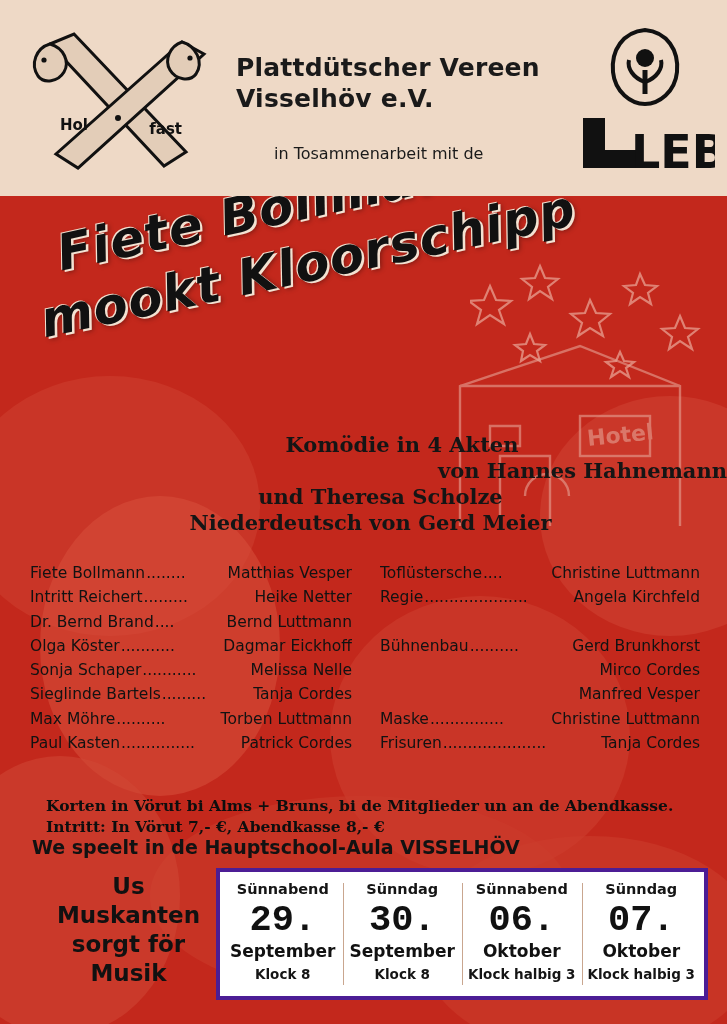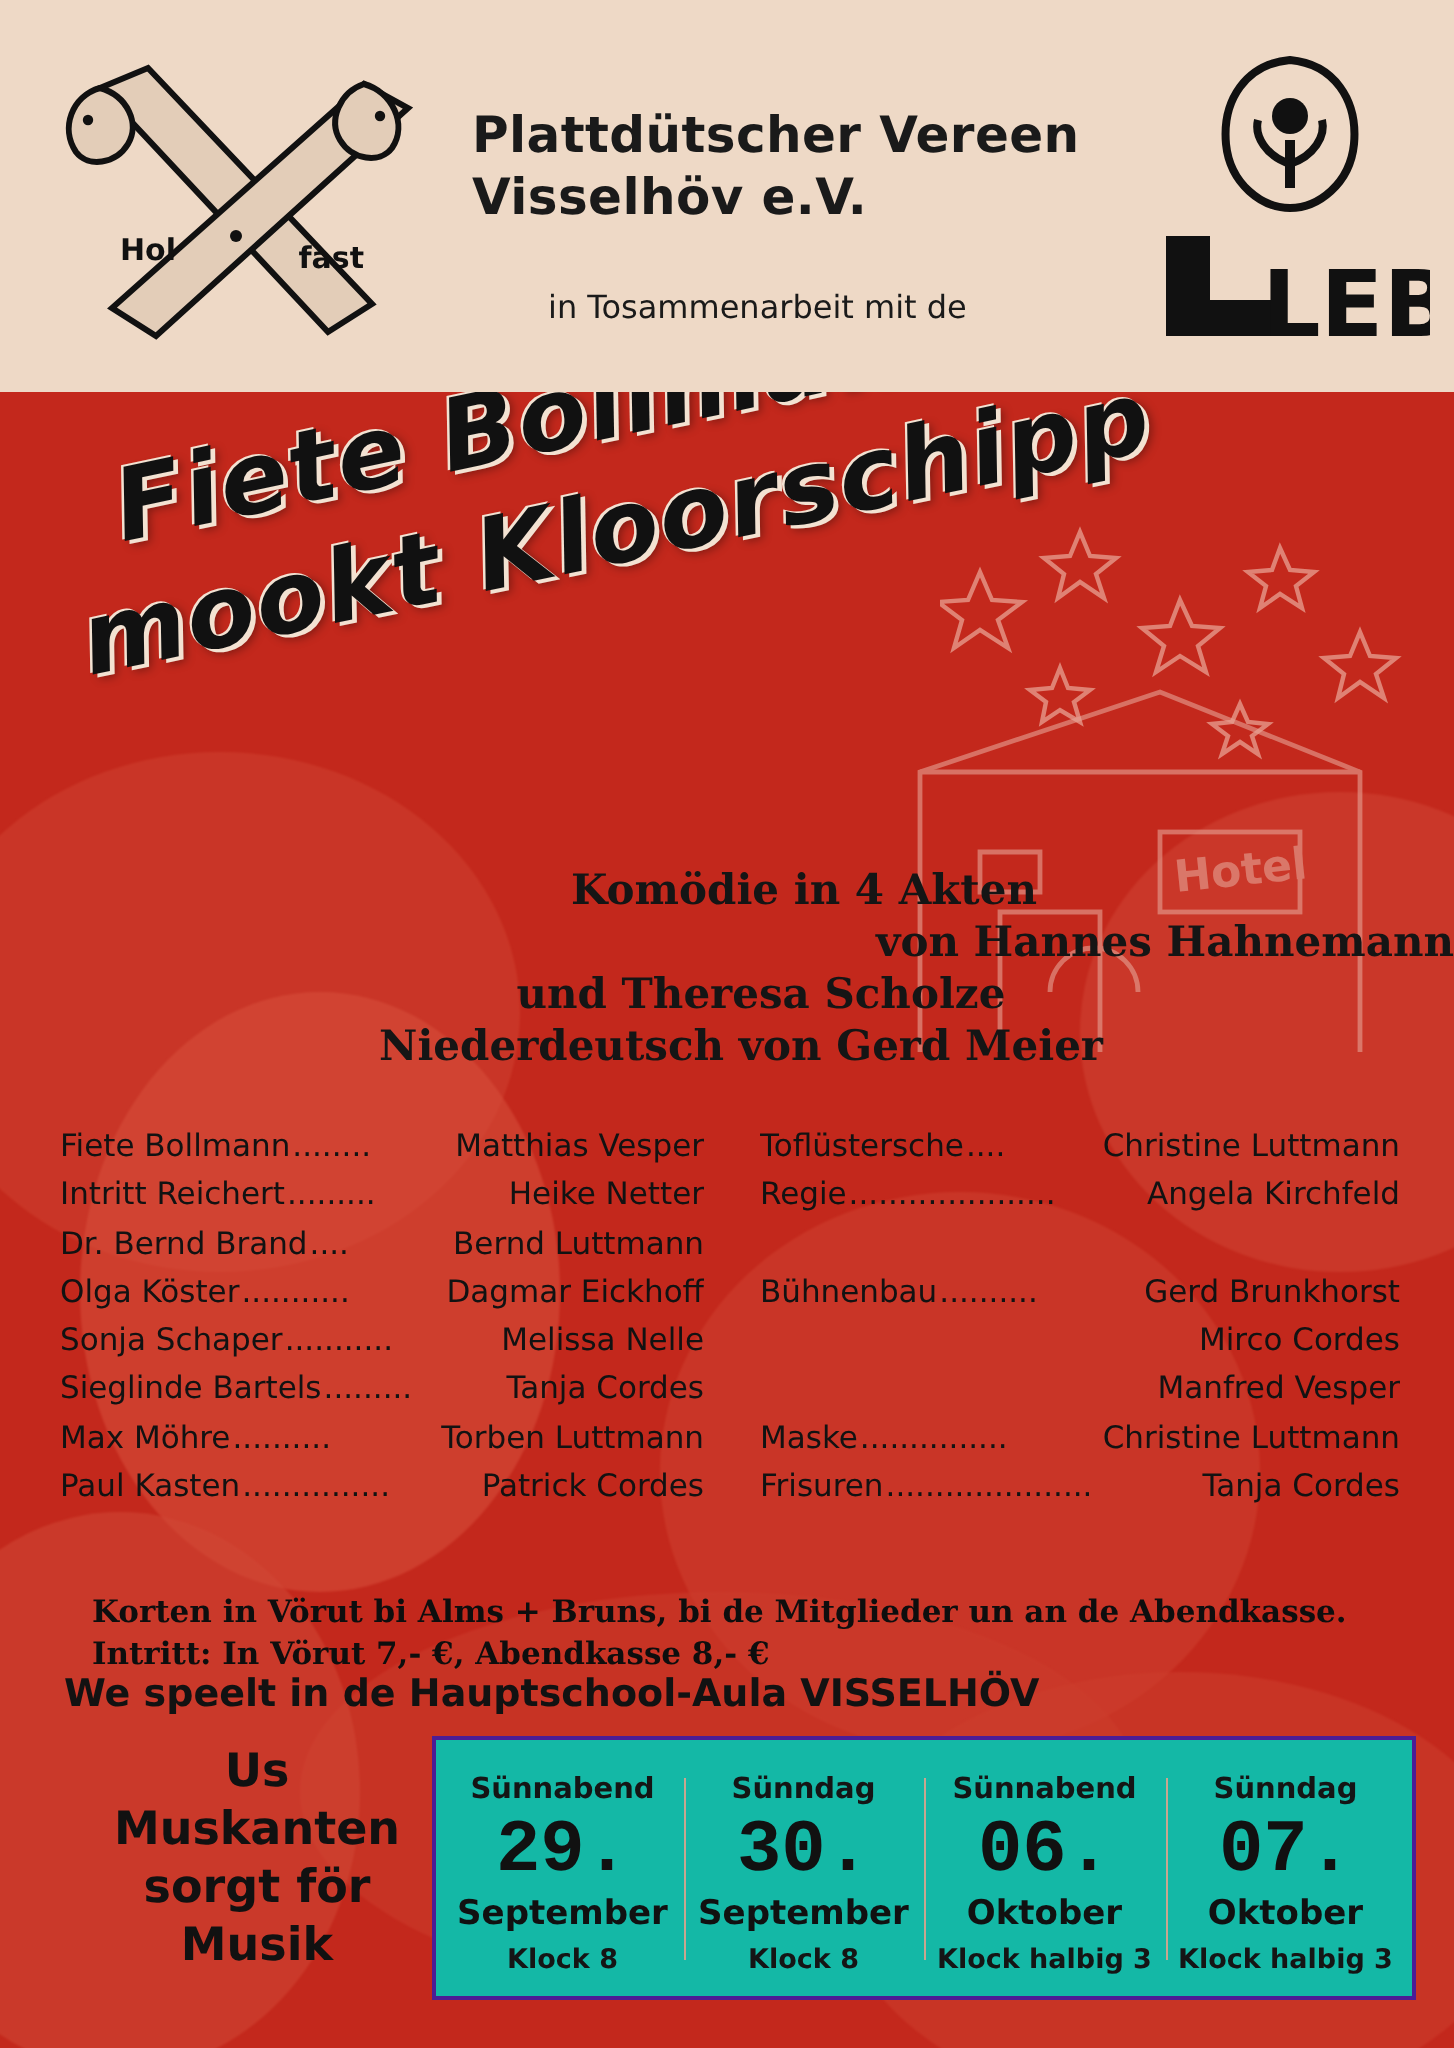--- a/index.html
+++ b/index.html
@@ -208,26 +208,25 @@
     color: #111;
     line-height: 29px;
   }
 
   
   .dates {
     position: absolute;
     left: 216px; top: 672px;
     width: 492px;
     height: 132px;
-    background: #14b8a6;
-    border: 2px solid #4c1d95;
+    background: #ffffff;
+    border: 4px solid #4c1d95;
     display: flex;
     box-sizing: border-box;
     padding: 3px;
-    align-items: center;
   }
   .date-box {
     flex: 1 1 0;
     position: relative;
     text-align: center;
     padding-top: 6px;
     box-sizing: border-box;
   }
   .date-box + .date-box::before {
     content: "";

